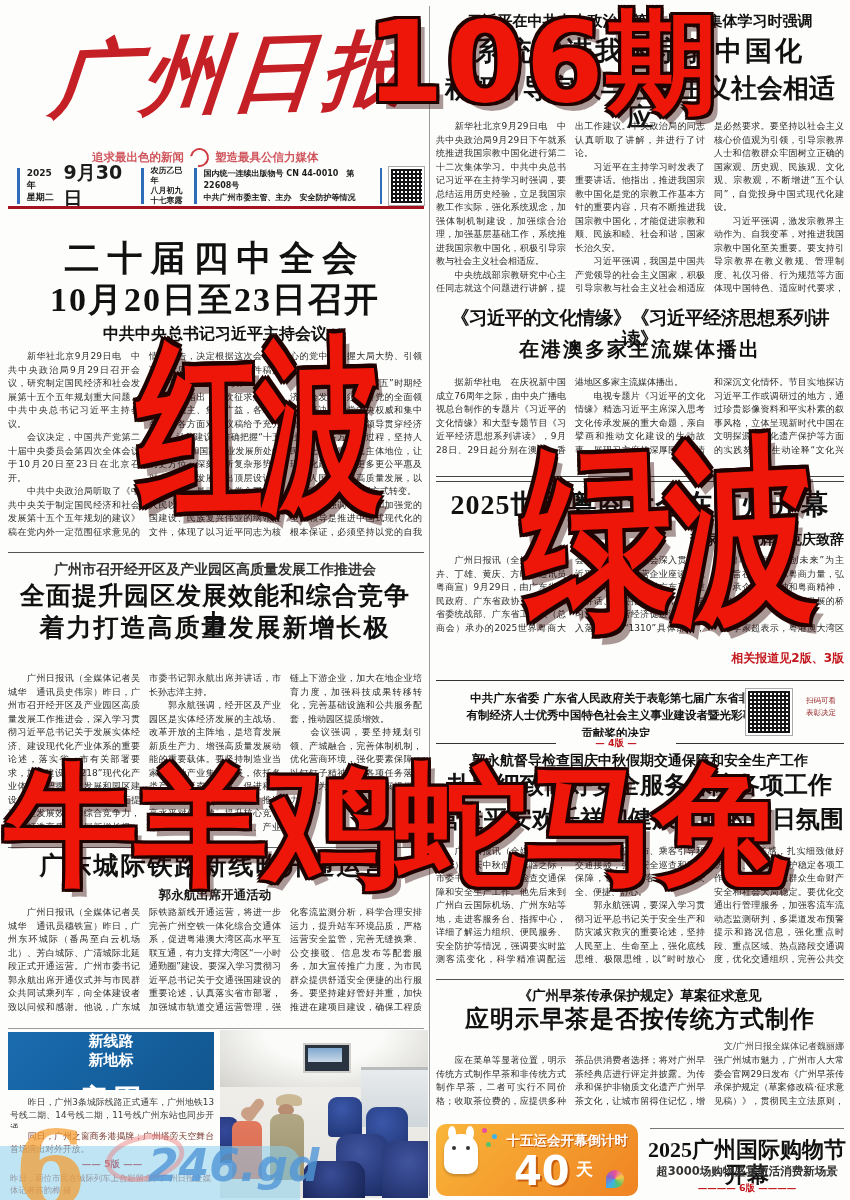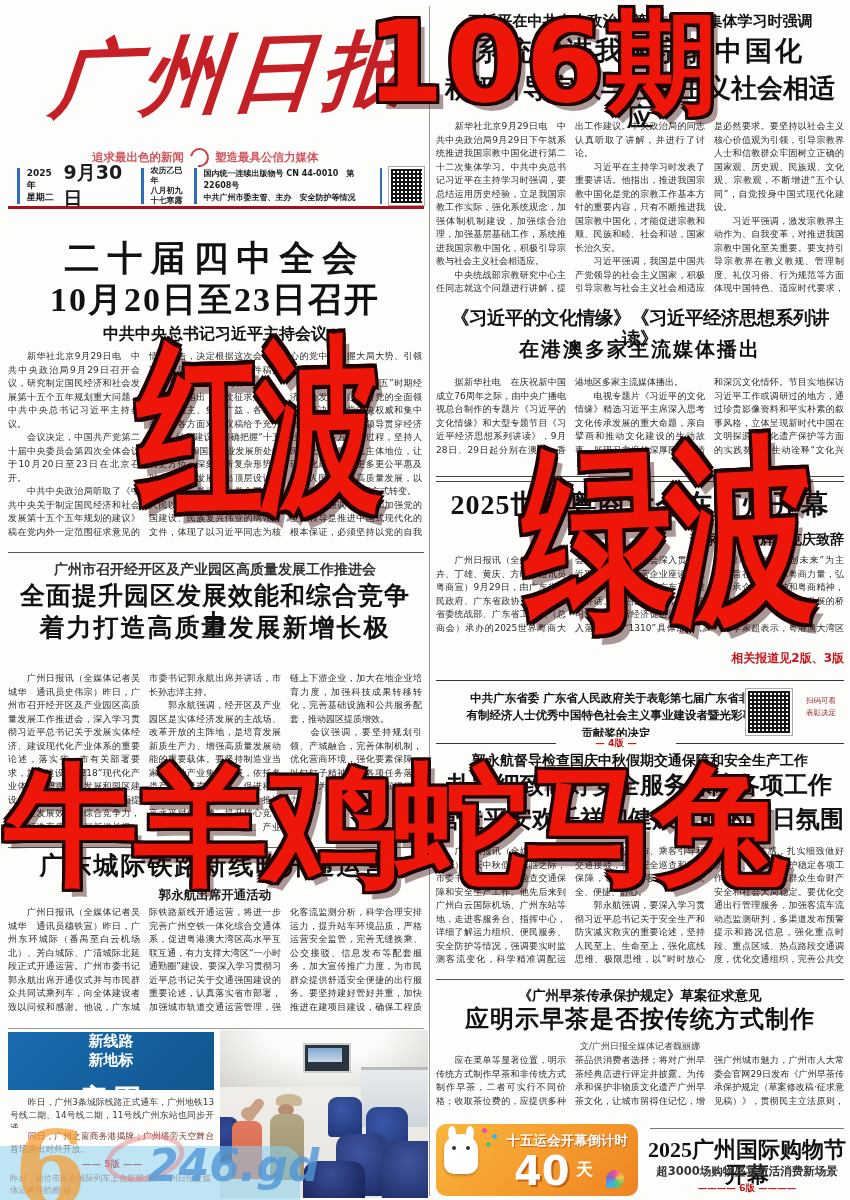--- a/index.html
+++ b/index.html
@@ -166,21 +166,21 @@
   <div class="abs kick ctr" style="left:436px;top:752px;width:408px;font-size:14px;">郭永航督导检查国庆中秋假期交通保障和安全生产工作</div>
   <div class="abs hl serif ctr" style="left:436px;top:772px;width:408px;font-size:24px;">扎实细致做好安全服务保障各项工作</div>
   <div class="abs hl serif ctr" style="left:436px;top:806px;width:408px;font-size:24px;">营造平安欢乐祥和健康文明的节日氛围</div>
   <div class="abs body3" style="left:436px;top:836px;width:408px;height:126px;margin-top:9px;">　　广州日报讯（全媒体记者吴城华）国庆中秋假期来临之际，市委书记郭永航督导检查交通保障和安全生产工作。他先后来到广州白云国际机场、广州东站等地，走进客服务台、指挥中心，详细了解运力组织、便民服务、安全防护等情况，强调要实时监测客流变化，科学精准调配运力，加强信息发布、乘客引导和交通接驳，强化安全巡查和应急保障，让市民乘客出行更加安全、便捷、舒心。
 　　郭永航强调，要深入学习贯彻习近平总书记关于安全生产和防灾减灾救灾的重要论述，坚持人民至上、生命至上，强化底线思维、极限思维，以“时时放心不下”的责任感，扎实细致做好防风险、保安全、护稳定各项工作，全力守护人民群众生命财产安全和社会大局稳定。要优化交通出行管理服务，加强客流车流动态监测研判，多渠道发布预警提示和路况信息，强化重点时段、重点区域、热点路段交通调度，优化交通组织，完善公共交通服务，开展客运站场、电动自行车等专项整治，确保安全有序。要紧盯景区景点、酒店民宿、文体场馆等人员密集场所和建筑施工、危化品、燃气、水上水下作业等重点领域，强化风险隐患排查整治，加强游乐设施、工程设备等设施检修和规范管理，持续做好森林防灭火等工作，坚决守牢安全稳定底线。（下转3版）</div>
 
   <div class="abs rule" style="left:436px;top:979px;width:408px;height:1px;background:#555;"></div>
 
   <div class="abs kick ctr" style="left:436px;top:987px;width:408px;font-size:13.5px;">《广州早茶传承保护规定》草案征求意见</div>
   <div class="abs hl serif ctr" style="left:436px;top:1006px;width:408px;font-size:24px;letter-spacing:1px;">应明示早茶是否按传统方式制作</div>
-  <div class="abs ctr" style="left:436px;top:1040px;width:408px;font-size:9px;color:#444;">文/广州日报全媒体记者魏丽娜</div>
+  <div class="abs ctr" style="left:436px;top:1040px;width:408px;font-size:9px;color:#444;text-align:right;">文/广州日报全媒体记者魏丽娜</div>
   <div class="abs body3" style="left:436px;top:1054px;width:408px;height:62px;">　　应在菜单等显著位置，明示传统方式制作早茶和非传统方式制作早茶，二者可实行不同价格；收取茶位费的，应提供多种茶品供消费者选择；将对广州早茶经典店进行评定并披露。为传承和保护非物质文化遗产广州早茶文化，让城市留得住记忆，增强广州城市魅力，广州市人大常委会官网29日发布《广州早茶传承保护规定（草案修改稿·征求意见稿）》，贯彻民主立法原则，即日起公开征求意见和建议。
 　　《征求意见稿》所称的广州早茶，是指产生、发展并流行于广州地区，符合非物质文化遗产特征，以饮茶搭配广式点心为核心形式，融合岭南饮食文化、社交习俗与传统技艺形成的具有独特地域标识性的饮食消费形态。（下转5版）</div>
 
   <div class="abs orange-box" style="left:436px;top:1124px;width:202px;height:72px;">
     <div style="position:absolute;left:8px;top:10px;width:34px;height:40px;background:#fff;border-radius:16px 16px 10px 10px;box-shadow:0 2px 3px rgba(0,0,0,.2);">
       <div style="position:absolute;left:4px;top:-8px;width:8px;height:14px;background:#fff;border-radius:50%;"></div>
       <div style="position:absolute;right:4px;top:-8px;width:8px;height:14px;background:#fff;border-radius:50%;"></div>
       <div style="position:absolute;left:8px;top:12px;width:4px;height:4px;background:#333;border-radius:50%;"></div>
       <div style="position:absolute;right:8px;top:12px;width:4px;height:4px;background:#333;border-radius:50%;"></div>
     </div>

